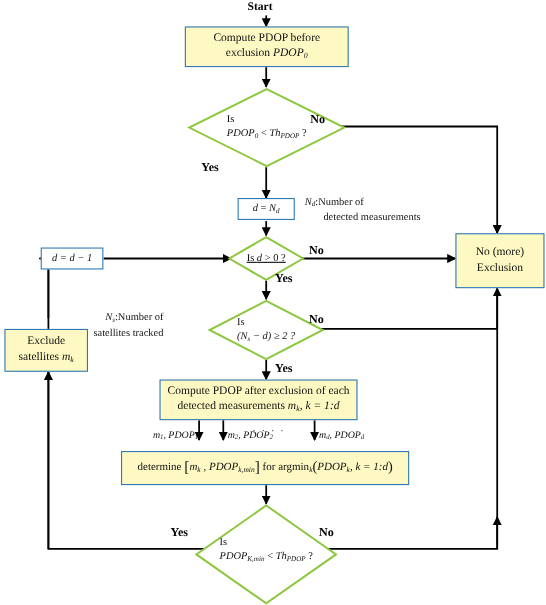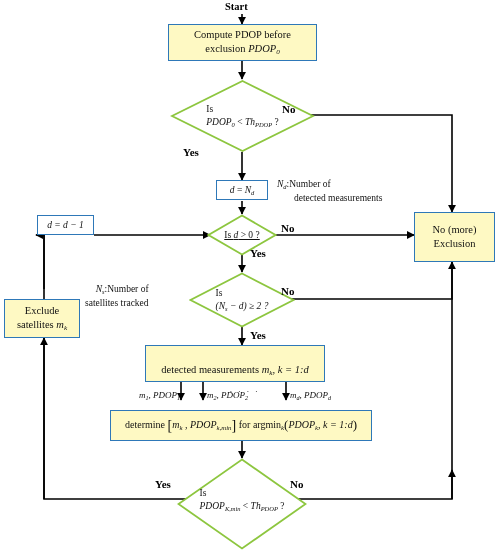--- a/index.html
+++ b/index.html
@@ -115,21 +115,21 @@
   <span>
     <i class="v">d</i><span class="nonit"> = </span><i class="v">N</i><sub>d</sub>
   </span>
 </div>
 
 <div class="freetext" style="left:277px;top:178px;">
   <i class="v">N</i><sub>d</sub><span>:Number of</span><br>
   <span style="display:inline-block;margin-left:17px;">detected measurements</span>
 </div>
 
-<div class="node smallbox" style="left:37px;top:215px;width:57px;height:20px;">
+<div class="node smallbox" style="left:37px;top:225px;width:57px;height:20px;">
   <span>d = d − 1</span>
 </div>
 
 <svg style="position:absolute;left:207px;top:214px;" width="70" height="42">
   <polygon points="35,1.5 68.5,21 35,40.5 1.5,21" fill="#ffffff" stroke="#8DC63F" stroke-width="1.8"></polygon>
 </svg>
 <div class="dmd-label" style="left:209px;top:227px;width:66px;height:16px;text-decoration:underline;">
   <span>
     <span>Is </span><i class="v">d</i><span> &gt; 0  ?</span>
   </span>
@@ -163,21 +163,21 @@
 
 <div class="node pbox" style="left:4px;top:299px;width:76px;height:39px;">
   <div>
     <span>Exclude</span><br>
     <span>satellites </span><i class="v">m</i><sub>k</sub>
   </div>
 </div>
 
 <div class="node pbox" style="left:145px;top:345px;width:180px;height:37px;">
   <div>
-    <br>
+    <span>Compute PDOP after exclusion of each</span><br>
     <span>detected measurements </span><i class="v">m</i><sub>k</sub><i class="v">,  k = 1:d</i>
   </div>
 </div>
 
 <div class="branchlbl" style="left:139px;top:390px;">
   <i class="v">m</i><sub>1</sub><span class="nonit">,  </span><i class="v">PDOP</i><sub>1</sub>
 </div>
 <div class="branchlbl" style="left:207px;top:390px;">
   <i class="v">m</i><sub>2</sub><span class="nonit">,  </span><i class="v">PDOP</i><sub>2</sub>
 </div>

